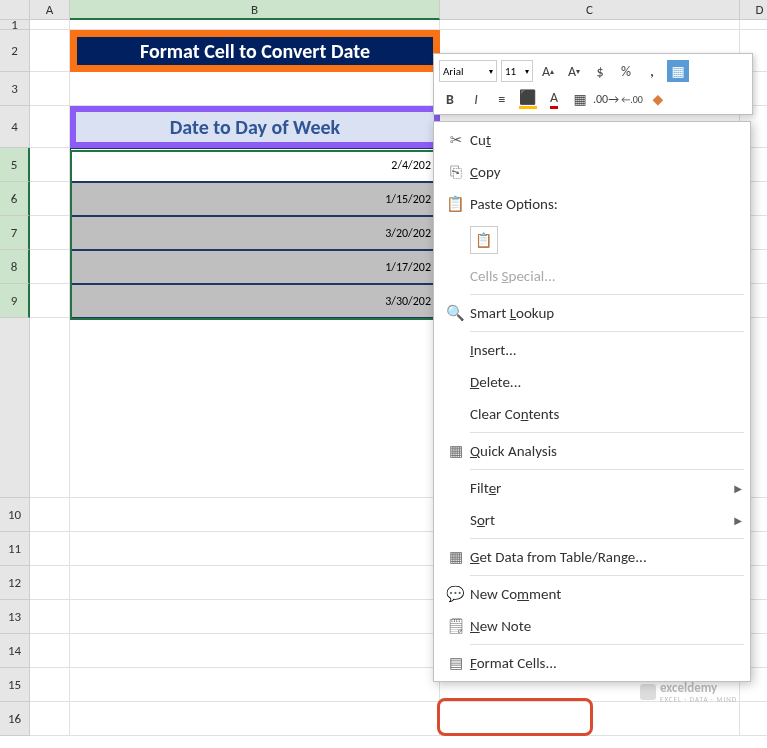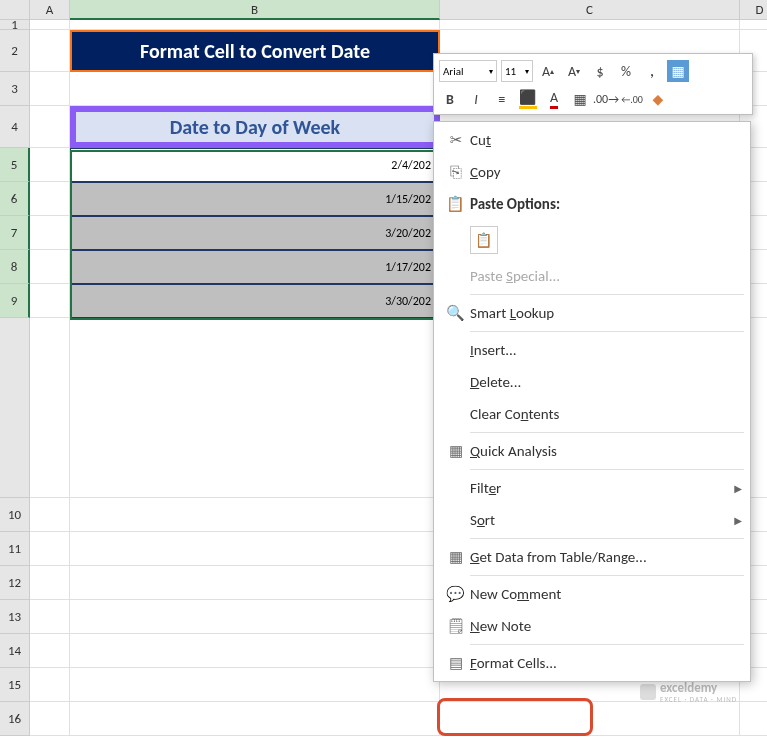--- a/index.html
+++ b/index.html
@@ -16,21 +16,21 @@
     .col-d { width: 40px; }
     
     .row { display: flex; }
     .row-h { width: 30px; background: #e6e6e6; border-right: 1px solid #ccc; border-bottom: 1px solid #ccc; text-align: center; font-size: 13px; color: #333; display: flex; align-items: center; justify-content: center; }
     .row-h.sel { background: #cce4cc; border-right: 2px solid #217346; }
     .cell { border-right: 1px solid #e0e0e0; border-bottom: 1px solid #e0e0e0; background: #fff; }
     .r1 { height: 10px; }
     .r-norm { height: 34px; }
     .r-tall { height: 42px; }
     
-    .title-cell { background: #002060; color: #fff; font-weight: bold; font-size: 20px; display: flex; align-items: center; justify-content: center; border: 2px solid #f97316; }
+    .title-cell { background: #002060; color: #fff; font-weight: bold; font-size: 20px; display: flex; align-items: center; justify-content: center; border: 7px solid #f97316; }
     .header-cell { background: #d9e1f2; color: #2f5597; font-weight: bold; font-size: 20px; display: flex; align-items: center; justify-content: center; border: 6px solid #8b5cf6; }
     .data-cell { background: #bfbfbf; font-size: 12px; display: flex; align-items: center; justify-content: flex-end; padding-right: 8px; border: 1px solid #203764; }
     .data-cell.first { background: #fff; }
     
     .selection { position: absolute; border: 2px solid #217346; pointer-events: none; top: 150px; left: 70px; width: 370px; height: 170px; }
     .sel-handle { position: absolute; bottom: -4px; right: -4px; width: 6px; height: 6px; background: #217346; }
     
     .mini-toolbar { position: absolute; top: 53px; left: 433px; width: 320px; height: 62px; background: #fff; border: 1px solid #c0c0c0; box-shadow: 2px 2px 6px rgba(0,0,0,0.2); padding: 3px; }
     .mt-row { display: flex; align-items: center; gap: 4px; height: 28px; padding: 0 2px; }
     .mt-font { width: 58px; height: 22px; border: 1px solid #ccc; font-size: 11px; padding: 0 3px; display: flex; align-items: center; }
@@ -231,28 +231,28 @@
   <div class="menu-item">
     <span class="mi-icon">✂</span>
     <span class="mi-label"><span>Cu</span><u class="ak">t</u></span>
   </div>
   <div class="menu-item">
     <span class="mi-icon">⎘</span>
     <span class="mi-label"><u class="ak">C</u><span>opy</span></span>
   </div>
   <div class="menu-item">
     <span class="mi-icon">📋</span>
-    <span class="mi-label" style="font-weight:bold">Paste Options:</span>
+    <span class="mi-label" style="font-weight:normal">Paste Options:</span>
   </div>
   <div class="paste-option">
     <div class="po-btn">📋</div>
   </div>
   <div class="menu-item disabled">
     <span class="mi-icon"></span>
-    <span class="mi-label"><span>Paste </span><u class="ak">S</u><span>pecial...</span></span>
+    <span class="mi-label"><span>Cells </span><u class="ak">S</u><span>pecial...</span></span>
   </div>
   <div class="menu-sep"></div>
   <div class="menu-item">
     <span class="mi-icon" style="color:#2e7dd6">🔍</span>
     <span class="mi-label"><span>Smart </span><u class="ak">L</u><span>ookup</span></span>
   </div>
   <div class="menu-sep"></div>
   <div class="menu-item">
     <span class="mi-icon"></span>
     <span class="mi-label"><u class="ak">I</u><span>nsert...</span></span>

